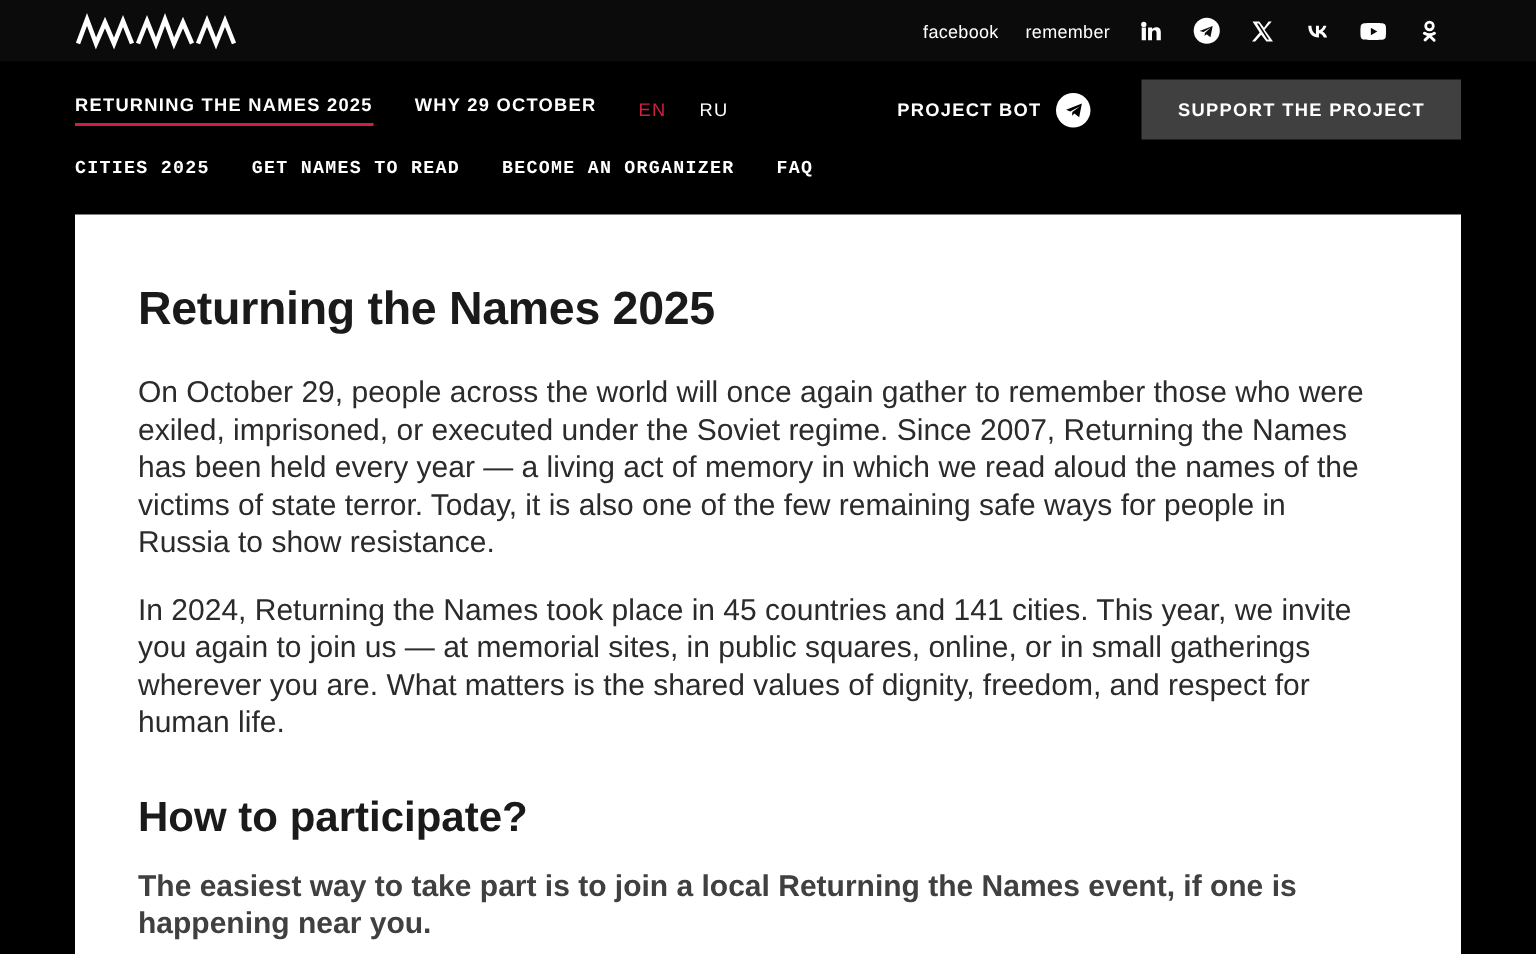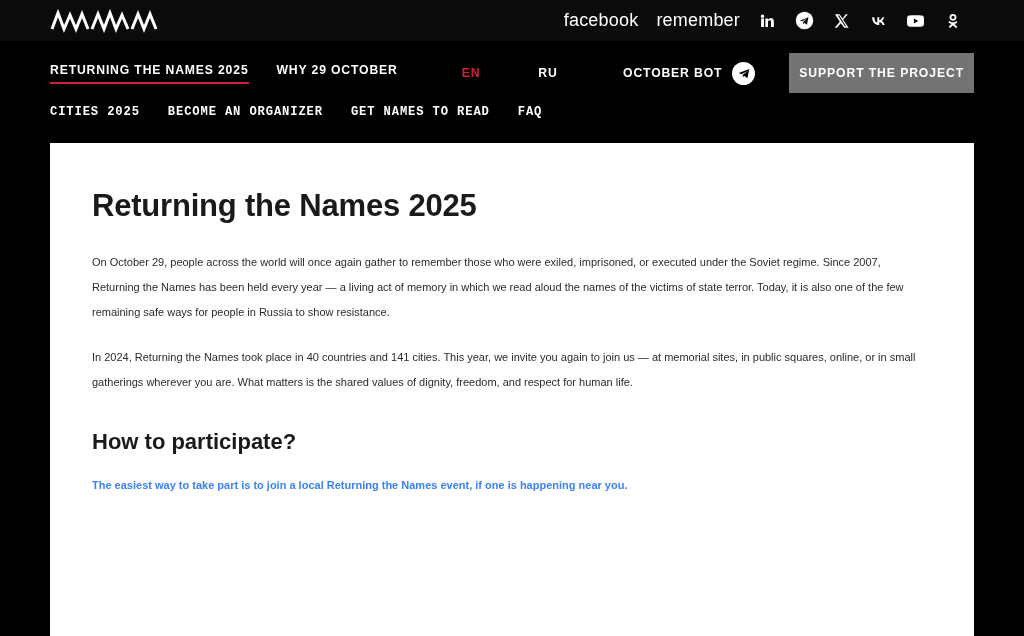--- a/index.html
+++ b/index.html
@@ -30,21 +30,21 @@
     color: #ffffff;
   }
   .social {
     margin-left: auto;
     display: flex;
     align-items: center;
     gap: 18px;
   }
   .social-text {
     color: #ffffff;
-    font-size: 18px;
+    font-size: 12px;
     letter-spacing: .2px;
   }
   .social-ico {
     width: 19px;
     height: 19px;
     display: flex;
     align-items: center;
     justify-content: center;
     color: #ffffff;
   }
@@ -73,25 +73,24 @@
     white-space: nowrap;
     cursor: pointer;
   }
   .navitem.active {
     border-bottom: 2px solid #cf2040;
     padding-bottom: 5px;
   }
   .lang {
     color: #ffffff;
     font-size: 12.2px;
-    font-weight: 700;
+    font-weight: 400;
     letter-spacing: .85px;
     margin-right: 22px;
     cursor: pointer;
-    margin-left: 36px;
   }
   .lang.sel { color: #cf2040; }
   .spacer { flex: 1; }
   .tgbot {
     display: flex;
     align-items: center;
     gap: 10px;
     margin-right: 34px;
     color: #ffffff;
     font-size: 12.2px;
@@ -103,28 +102,28 @@
     width: 23px;
     height: 23px;
     border-radius: 50%;
     background: #ffffff;
     color: #000000;
     display: flex;
     align-items: center;
     justify-content: center;
   }
   .support {
-    background: #737373;
+    background: #404040;
     color: #ffffff;
     border: none;
     font-family: "Liberation Sans", sans-serif;
     font-size: 12.2px;
     font-weight: 700;
     letter-spacing: .9px;
-    padding: 13px 10px;
+    padding: 13px 24px;
     cursor: pointer;
     text-transform: uppercase;
   }
 
   
   .page {
     background: #ffffff;
     margin: 0 50px;
     height: 495px;
     overflow: hidden;
@@ -133,35 +132,35 @@
   .page-inner { max-width: 848px; }
   h1 {
     font-size: 31px;
     line-height: 1.2;
     font-weight: 700;
     color: #1a1a1a;
     margin: 8px 0 26px 0;
     letter-spacing: -0.2px;
   }
   h2 {
-    font-size: 22px;
+    font-size: 28px;
     font-weight: 700;
     color: #1a1a1a;
     margin: 34px 0 18px 0;
   }
   p {
-    font-size: 11px;
+    font-size: 20px;
     line-height: 25px;
     color: #2b2b2b;
     margin: 0 0 20px 0;
   }
   p.tight { margin-bottom: 0; }
   .bold-lead {
     font-weight: 700;
-    color: #3b82f6;
+    color: #404040;
     margin-bottom: 2px;
   }
 </style>
 </head>
 <body>
 
 <div class="topbar">
 
   <div class="logo">
     <svg viewBox="0 0 112 26" width="112" height="26" aria-hidden="true">
@@ -220,46 +219,46 @@
   <div class="navrow">
     <span class="navitem active">RETURNING THE NAMES 2025</span>
     <span class="navitem">WHY 29 OCTOBER</span>
 
     <span class="lang sel">EN</span>
     <span class="lang">RU</span>
 
     <span class="spacer"></span>
 
     <span class="tgbot">
-      <span>OCTOBER BOT</span>
+      <span>PROJECT BOT</span>
       <span class="circ">
         <svg width="14" height="14" viewBox="0 0 24 24" fill="currentColor">
             <path d="M3 12.2l18-7.2-3.1 15.8-5.4-4.1-2.7 2.5.3-4.3L19 8.3 7.6 14.3z"></path>
           </svg>
       </span>
     </span>
 
     <button class="support">SUPPORT THE PROJECT</button>
   </div>
 
   <div class="navrow second">
     <span class="navitem">CITIES 2025</span>
+    <span class="navitem">GET NAMES TO READ</span>
     <span class="navitem">BECOME AN ORGANIZER</span>
-    <span class="navitem">GET NAMES TO READ</span>
     <span class="navitem">FAQ</span>
   </div>
 </div>
 
 <div class="page">
   <div class="page-inner">
 
     <h1>Returning the Names 2025</h1>
 
     <p>On October 29, people across the world will once again gather to remember those who were exiled, imprisoned, or executed under the Soviet regime. Since 2007, Returning the Names has been held every year — a living act of memory in which we read aloud the names of the victims of state terror. Today, it is also one of the few remaining safe ways for people in Russia to show resistance.</p>
-    <p>In 2024, Returning the Names took place in 40 countries and 141 cities. This year, we invite you again to join us — at memorial sites, in public squares, online, or in small gatherings wherever you are. What matters is the shared values of dignity, freedom, and respect for human life.</p>
+    <p>In 2024, Returning the Names took place in 45 countries and 141 cities. This year, we invite you again to join us — at memorial sites, in public squares, online, or in small gatherings wherever you are. What matters is the shared values of dignity, freedom, and respect for human life.</p>
 
     <h2>How to participate?</h2>
 
     <p class="bold-lead tight">The easiest way to take part is to join a local Returning the Names event, if one is happening near you.</p>
     <p>
       
     </p>
 
   </div>
 </div>

